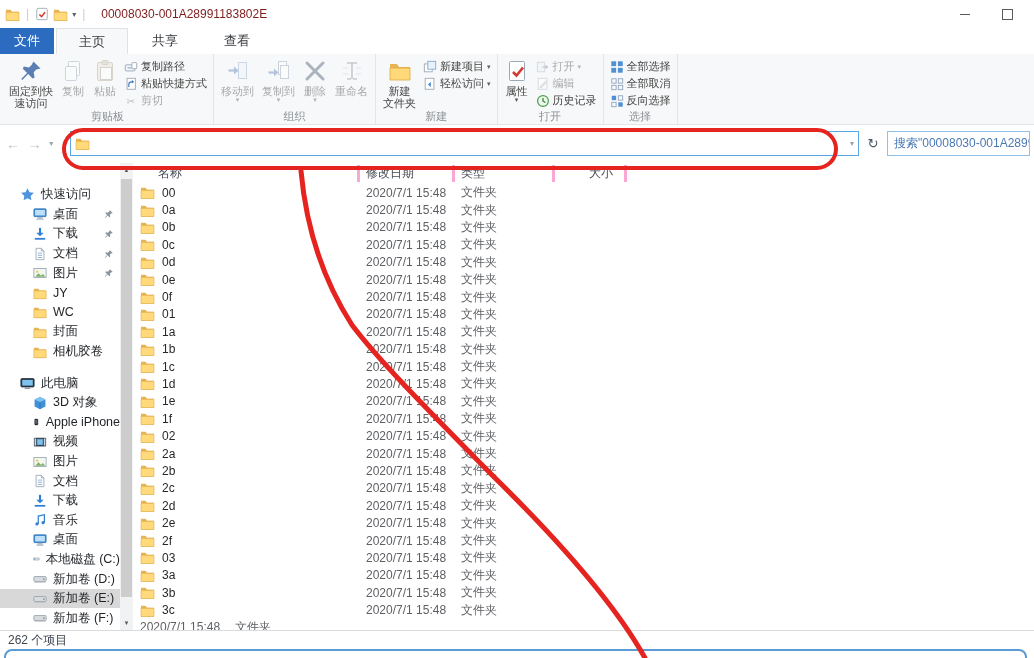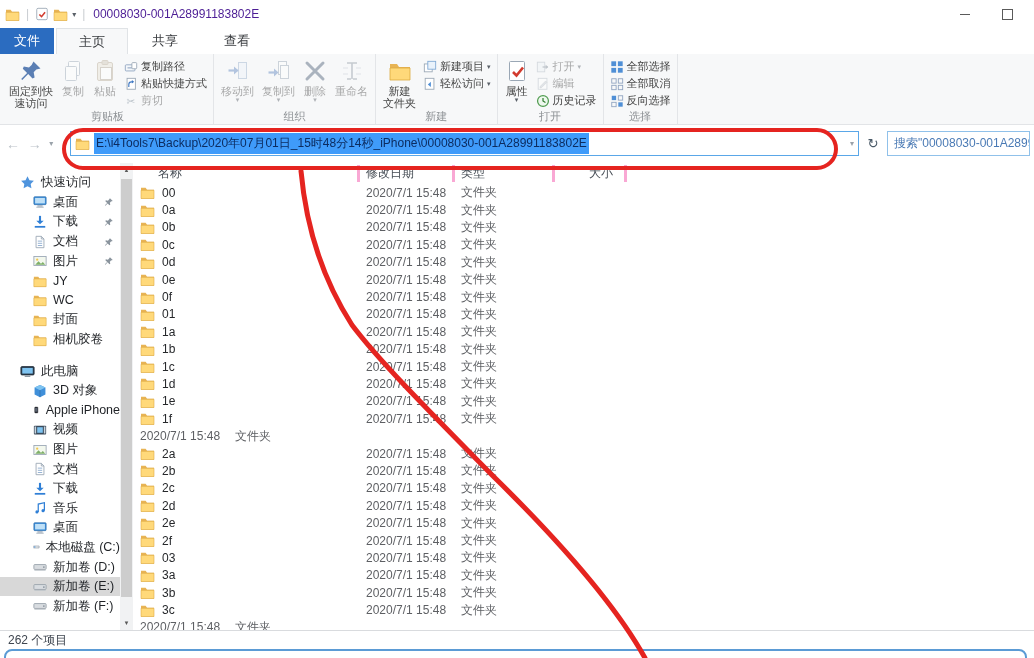--- a/index.html
+++ b/index.html
@@ -6,21 +6,21 @@
   body{
     width:1034px;height:658px;overflow:hidden;position:relative;
     background:#fff;font-family:"Liberation Sans","DejaVu Sans",sans-serif;
     -webkit-font-smoothing:antialiased;
   }
   
   .titlebar{height:28px;display:flex;align-items:center;padding-left:5px;background:#fff;}
   .qat{display:flex;align-items:center;gap:4px;}
   .qat .sep{color:#c9cdd1;font-size:12px;margin:0 2px;}
   .qat .caret{font-size:8px;color:#5a6068;}
-  .title-text{font-size:12px;color:#4c1d95;margin-left:6px;}
+  .title-text{font-size:12px;color:#7f1d1d;margin-left:14px;}
   .win-controls{position:absolute;right:6px;top:0;height:28px;display:flex;}
   .win-btn{width:42px;height:28px;display:flex;align-items:center;justify-content:center;}
   .min-glyph{width:10px;height:0;border-top:1px solid #5a5a5a;display:block;}
   .max-glyph{width:9px;height:9px;border:1px solid #5a5a5a;display:block;}
   
   .tabsrow{height:26px;display:flex;align-items:stretch;background:#fff;}
   .tab-file{width:54px;background:#2b6cc0;color:#fff;font-size:13px;display:flex;align-items:center;justify-content:center;}
   .tab{min-width:50px;padding:0 10px;font-size:13px;color:#3a3d40;display:flex;align-items:center;justify-content:center;margin-left:2px;}
   .tab.active{background:#f7f8f9;border:1px solid #e0e3e6;border-bottom:none;}
   
@@ -44,21 +44,21 @@
   .nav-dis{color:#bcc3c9;}
   .nav-en{color:#5f6a73;}
   .nav-caret{font-size:8px;color:#9aa2aa;}
   .addr-field{width:789px;height:25px;border:1px solid #5aa7e8;background:#fff;display:flex;align-items:center;padding:0 4px;box-sizing:border-box;}
   .addr-text{background:#3f9bfa;color:#0c2c60;font-size:12px;padding:2px 2px;white-space:nowrap;overflow:hidden;}
   .addr-spacer{flex:1;}
   .refresh-btn{width:22px;height:25px;display:flex;align-items:center;justify-content:center;font-size:13px;color:#4a5a68;margin-left:3px;}
   .search-field{flex:1;height:25px;margin-left:3px;border:1px solid #90c1ea;display:flex;align-items:center;padding:0 6px;font-size:12px;color:#4a7ab5;white-space:nowrap;overflow:hidden;box-sizing:border-box;}
   
   .main{position:absolute;top:163px;left:0;width:1034px;height:467px;overflow:hidden;background:#fff;}
-  .sidebar{position:absolute;left:0;top:0;width:120px;height:467px;overflow:hidden;font-size:12.5px;color:#1f2226;}
+  .sidebar{position:absolute;left:0;top:12px;width:120px;height:467px;overflow:hidden;font-size:12.5px;color:#1f2226;}
   .sb-row{height:19.6px;display:flex;align-items:center;position:relative;}
   .sb-row .lbl{margin-left:6px;white-space:nowrap;}
   .sb-header{padding-left:20px;}
   .sb-item{padding-left:33px;}
   .sb-sel{background:#d8d8d8;}
   .pin-ico{position:absolute;right:6px;width:10px;height:10px;}
   .sb-scroll{position:absolute;left:120px;top:0;width:13px;height:467px;background:#f1f2f3;}
   .sb-arrow{height:14px;display:flex;align-items:center;justify-content:center;font-size:6px;color:#595959;}
   .sb-thumb{position:absolute;left:1px;right:1px;top:16px;height:418px;background:#cdcdcd;}
   .sb-arrow.down{position:absolute;bottom:0;left:0;right:0;}
@@ -368,21 +368,20 @@
       <span class="nav-caret">▾</span>
       <span class="nav-glyph nav-en">↑</span>
     </div>
     <div class="addr-field">
       <span class="ico" style="width:15px;height:13px;margin-right:4px" id="addr-folder">
           <svg viewBox="0 0 16 14">
             <path d="M1 2h5l1.5 2H15v9.5H1z" fill="#e8b455"></path>
             <path d="M1 4.6h14v8.9H1z" fill="#ffd97a" stroke="#dca93f" stroke-width=".6"></path>
           </svg>
         </span>
-      <span class="addr-text">E:\i4Tools7\Backup\2020年07月01日_15时48分14秒_iPhone\00008030-001A28991183802E</span>
       <span class="addr-spacer"></span>
       <span class="nav-caret">▾</span>
     </div>
     <div class="refresh-btn">
         <span>↻</span>
       </div>
     <div class="search-field">搜索"00008030-001A28991...</div>
   </div>
 
   <div class="main">
@@ -816,20 +815,29 @@
                   <path d="M1 2h5l1.5 2H15v9.5H1z" fill="#e8b455"></path>
                   <path d="M1 4.6h14v8.9H1z" fill="#ffd97a" stroke="#dca93f" stroke-width=".6"></path>
                 </svg>
               </span>
               <span class="lbl">1f</span>
             </div>
             <div class="c-date">2020/7/1 15:48</div>
             <div class="c-type">文件夹</div>
           </div>
           <div class="fl-row">
+            <div class="c-name">
+              <span class="ico" style="width: 15px; height: 13px;">
+                <svg viewBox="0 0 16 14">
+                  <path d="M1 2h5l1.5 2H15v9.5H1z" fill="#e8b455"></path>
+                  <path d="M1 4.6h14v8.9H1z" fill="#ffd97a" stroke="#dca93f" stroke-width=".6"></path>
+                </svg>
+              </span>
+              <span class="lbl">02</span>
+            </div>
             <div class="c-date">2020/7/1 15:48</div>
             <div class="c-type">文件夹</div>
           </div>
           <div class="fl-row">
             <div class="c-name">
               <span class="ico" style="width: 15px; height: 13px;">
                 <svg viewBox="0 0 16 14">
                   <path d="M1 2h5l1.5 2H15v9.5H1z" fill="#e8b455"></path>
                   <path d="M1 4.6h14v8.9H1z" fill="#ffd97a" stroke="#dca93f" stroke-width=".6"></path>
                 </svg>

